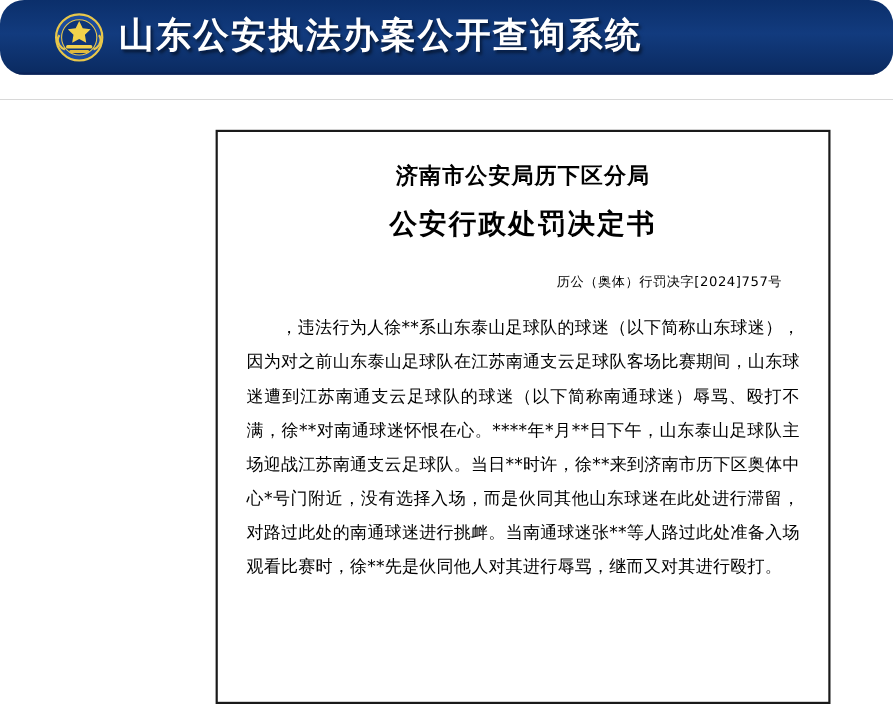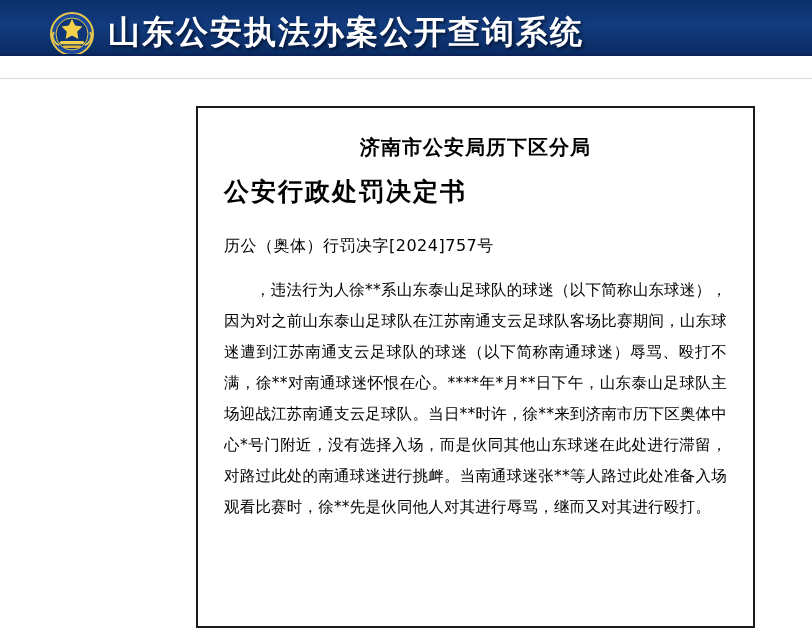--- a/index.html
+++ b/index.html
@@ -9,23 +9,24 @@
     width: 812px;
     height: 640px;
     overflow: hidden;
     font-family: "Liberation Sans", sans-serif;
   }
 
   
   .header-banner {
     position: relative;
     width: 812px;
-    height: 56px;
+    height: 68px;
     background: linear-gradient(to bottom, #0b2f6b 0%, #123b7e 45%, #0a2a60 100%);
     overflow: hidden;
+    border-radius: 22px;
   }
   .header-banner::after {
     content: "";
     position: absolute;
     left: 0; right: 0; bottom: 0;
     height: 2px;
     background: #0a2257;
   }
   .emblem {
     position: absolute;
@@ -78,33 +79,34 @@
   .doc-org {
     text-align: center;
     font-family: "DejaVu Sans", "Liberation Sans", sans-serif;
     font-size: 20px;
     font-weight: bold;
     color: #000;
     letter-spacing: 1px;
     margin: 4px 0 0 0;
   }
   .doc-title {
+    text-align: center;
     font-family: "DejaVu Sans", "Liberation Sans", sans-serif;
     font-size: 25px;
     font-weight: bold;
     color: #000;
     letter-spacing: 2px;
     margin: 14px 0 0 0;
   }
   .doc-number {
-    text-align: left;
+    text-align: right;
     font-family: "DejaVu Sans", "Liberation Sans", sans-serif;
-    font-size: 16px;
+    font-size: 12px;
     color: #000;
-    margin: 28px 4px 0 0;
+    margin: 28px 16px 0 0;
     letter-spacing: 0.5px;
   }
 
   .doc-body {
     margin-top: 18px;
   }
   .doc-para {
     font-family: "DejaVu Sans", "Liberation Sans", sans-serif;
     font-size: 15.5px;
     line-height: 2.0;

